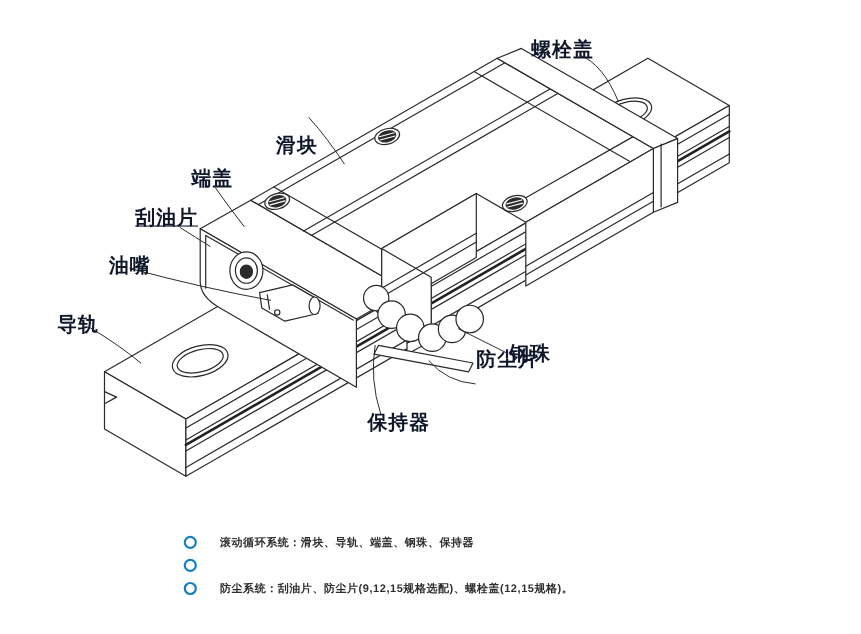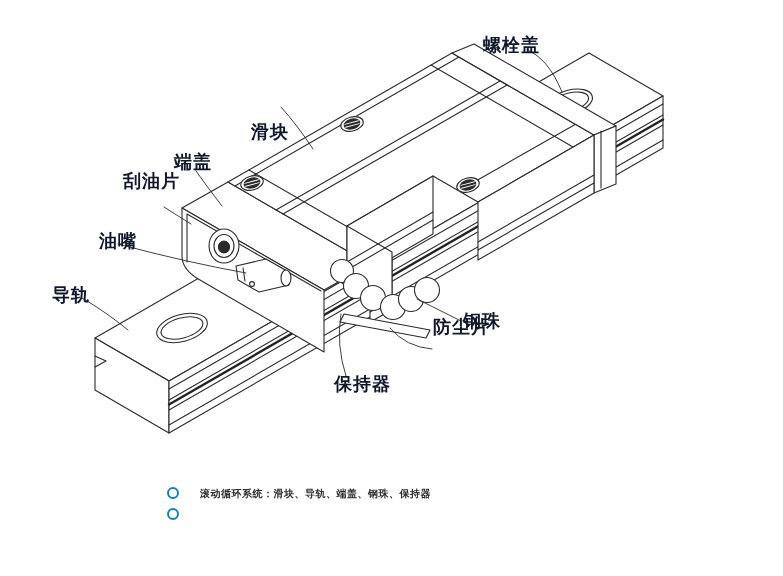--- a/index.html
+++ b/index.html
@@ -145,30 +145,34 @@
       <path d="M82,298 Q106,312 128,330"></path>
       <path d="M461,321 L417,299"></path>
       <path d="M432,349 Q406,347 390,328"></path>
       <path d="M346,376 Q336,345 341,314"></path>
     </g>
   </svg>
 
   <div class="part-label" style="left:483px;top:38px;">螺栓盖</div>
   <div class="part-label" style="left:251px;top:96px;margin-top:29px;">滑块</div>
   <div class="part-label" style="left:174px;top:155px;">端盖</div>
-  <div class="part-label" style="left:123px;top:174px;">刮油片</div>
+  <div class="part-label" style="left:123px;top:191px;text-decoration:underline;">刮油片</div>
   <div class="part-label" style="left:99px;top:234px;">油嘴</div>
   <div class="part-label" style="left:52px;top:288px;">导轨</div>
   <div class="part-label" style="left:463px;top:314px;">钢珠</div>
   <div class="part-label" style="left:433px;top:320px;text-align:right;">防尘片</div>
   <div class="part-label" style="left:334px;top:377px;text-align:right;">保持器</div>
 
   <div class="notes">
     <div class="note-row">
       <span class="dot"></span>
       <span class="note-text">滚动循环系统：滑块、导轨、端盖、钢珠、保持器</span>
     </div>
     <div class="note-row">
       <span class="dot"></span>
     </div>
+    <div class="note-row">
+      <span class="dot"></span>
+      <span class="note-text">防尘系统：刮油片、防尘片(9,12,15规格选配)、螺栓盖(12,15规格)。</span>
+    </div>
   </div>
 
 </div>
 
 </body></html>

